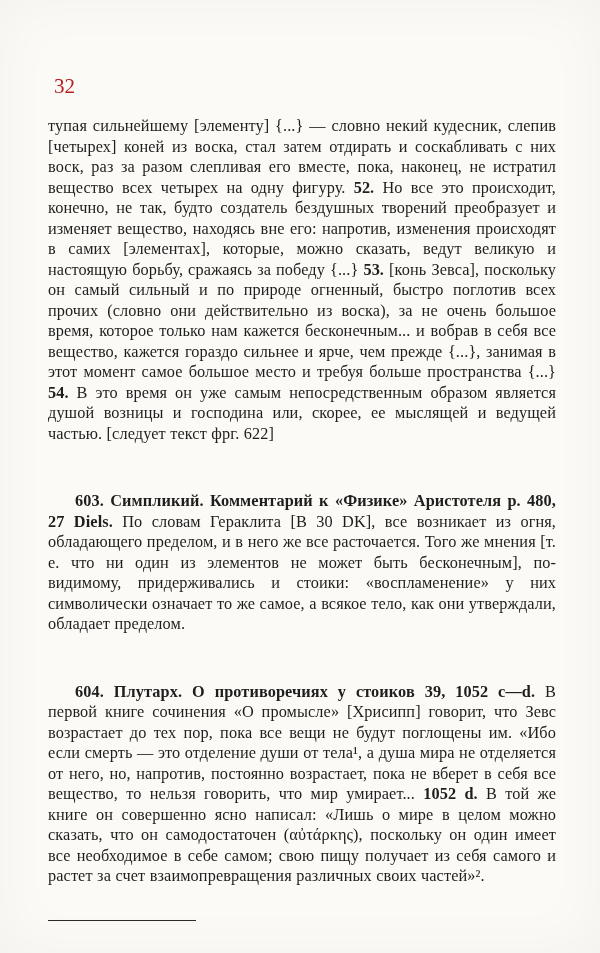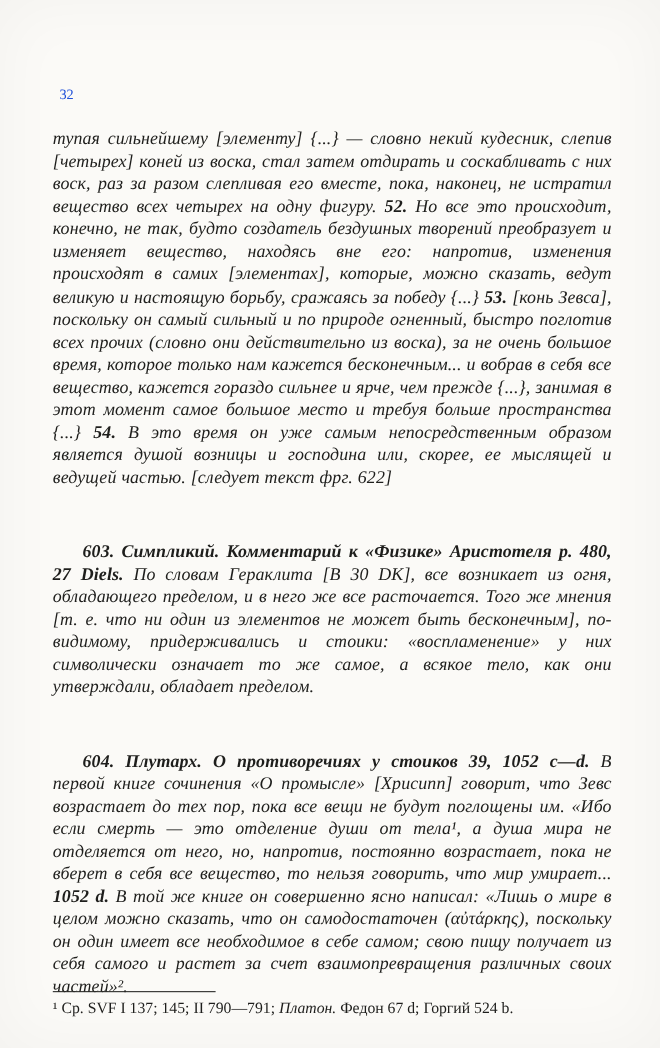--- a/index.html
+++ b/index.html
@@ -17,28 +17,27 @@
   .page {
     position: relative;
     box-sizing: border-box;
     width: 600px;
     height: 953px;
     padding: 76px 44px 0 48px;
     overflow: hidden;
     box-shadow: inset 0 0 60px rgba(0,0,0,0.035);
   }
   .page-number {
-    font-size: 13px;
+    font-size: 21px;
     line-height: 20px;
     margin: 0 0 20px 6px;
-    color: #1d4ed8;
+    color: #b91c1c;
   }
   .text-block {
     width: 508px;
-    font-style: italic;
   }
   .para {
     margin: 0;
     font-size: 16.3px;
     line-height: 20.5px;
     text-align: justify;
     letter-spacing: 0.1px;
     word-spacing: 0.3px;
   }
   .para + .para {
@@ -80,15 +79,14 @@
   <div class="page-number">32</div>
 
   <div class="text-block" id="paragraphs">
       <p class="para"><span>тупая сильнейшему [элементу] {...} — словно некий кудесник, слепив [четырех] коней из воска, стал затем отдирать и соскабливать с них воск, раз за разом слепливая его вместе, пока, наконец, не истратил вещество всех четырех на одну фигуру. </span><span class="b">52.</span><span> Но все это происходит, конечно, не так, будто создатель бездушных творений преобразует и изменяет вещество, находясь вне его: напротив, изменения происходят в самих [элементах], которые, можно сказать, ведут великую и настоящую борьбу, сражаясь за победу {...} </span><span class="b">53.</span><span> [конь Зевса], поскольку он самый сильный и по природе огненный, быстро поглотив всех прочих (словно они действительно из воска), за не очень большое время, которое только нам кажется бесконечным... и вобрав в себя все вещество, кажется гораздо сильнее и ярче, чем прежде {...}, занимая в этот момент самое большое место и требуя больше пространства {...} </span><span class="b">54.</span><span> В это время он уже самым непосредственным образом является душой возницы и господина или, скорее, ее мыслящей и ведущей частью. [следует текст фрг. 622]</span></p>
       <p class="para indent"><span class="b">603. Симпликий. Комментарий к «Физике» Аристотеля р. 480, 27 Diels.</span><span> По словам Гераклита [В 30 DK], все возникает из огня, обладающего пределом, и в него же все расточается. Того же мнения [т. е. что ни один из элементов не может быть бесконечным], по-видимому, придерживались и стоики: «воспламенение» у них символически означает то же самое, а всякое тело, как они утверждали, обладает пределом.</span></p>
       <p class="para indent"><span class="b">604. Плутарх. О противоречиях у стоиков 39, 1052 c—d.</span><span> В первой книге сочинения «О промысле» [Хрисипп] говорит, что Зевс возрастает до тех пор, пока все вещи не будут поглощены им. «Ибо если смерть — это отделение души от тела¹, а душа мира не отделяется от него, но, напротив, постоянно возрастает, пока не вберет в себя все вещество, то нельзя говорить, что мир умирает...  </span><span class="b">1052 d.</span><span> В той же книге он совершенно ясно написал: «Лишь о мире в целом можно сказать, что он самодостаточен (αὐτάρκης), поскольку он один имеет все необходимое в себе самом; свою пищу получает из себя самого и растет за счет взаимопревращения различных своих частей»².</span></p>
     </div>
 
   <div class="footnote-block">
     <hr class="footnote-sep">
-    <p class="footnote-text" id="footnote"><span>¹ Ср. SVF I 137; 145; II 790—791; </span><span class="i">Платон.</span><span> Федон 67 d; Горгий 524 b.</span></p>
   </div>
 </div>
 
 </body></html>

